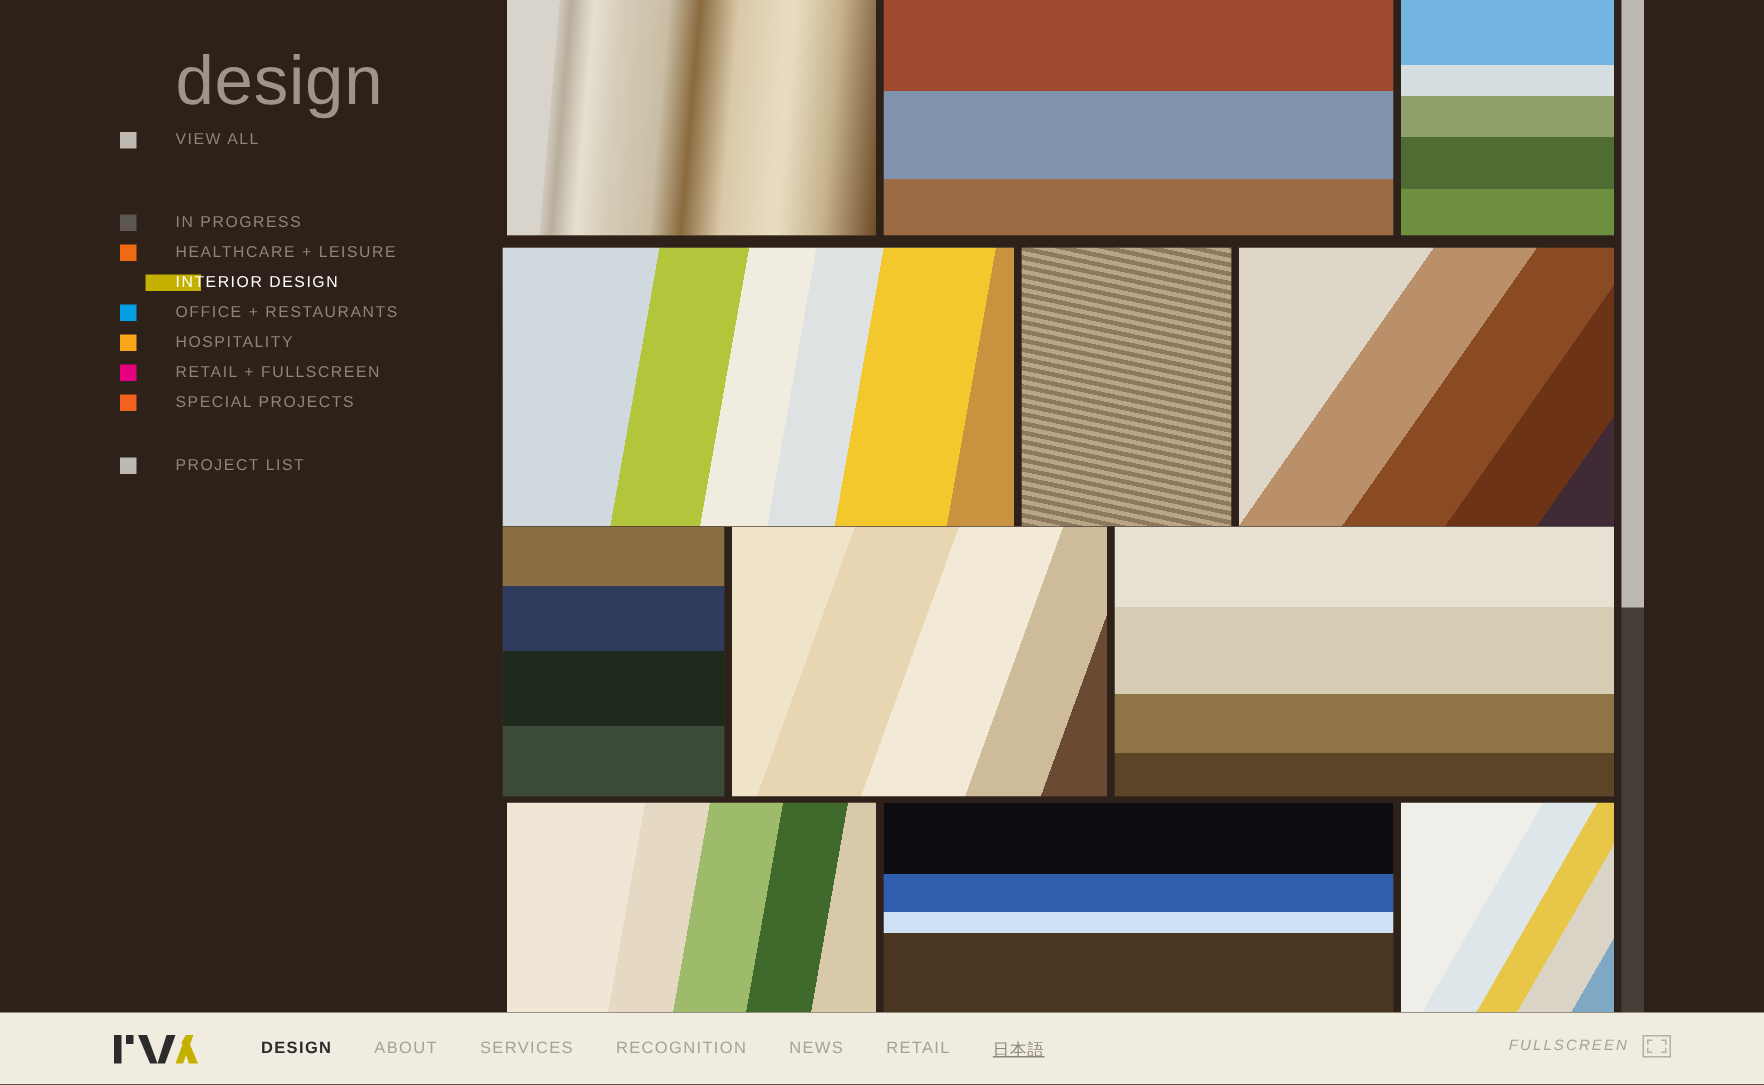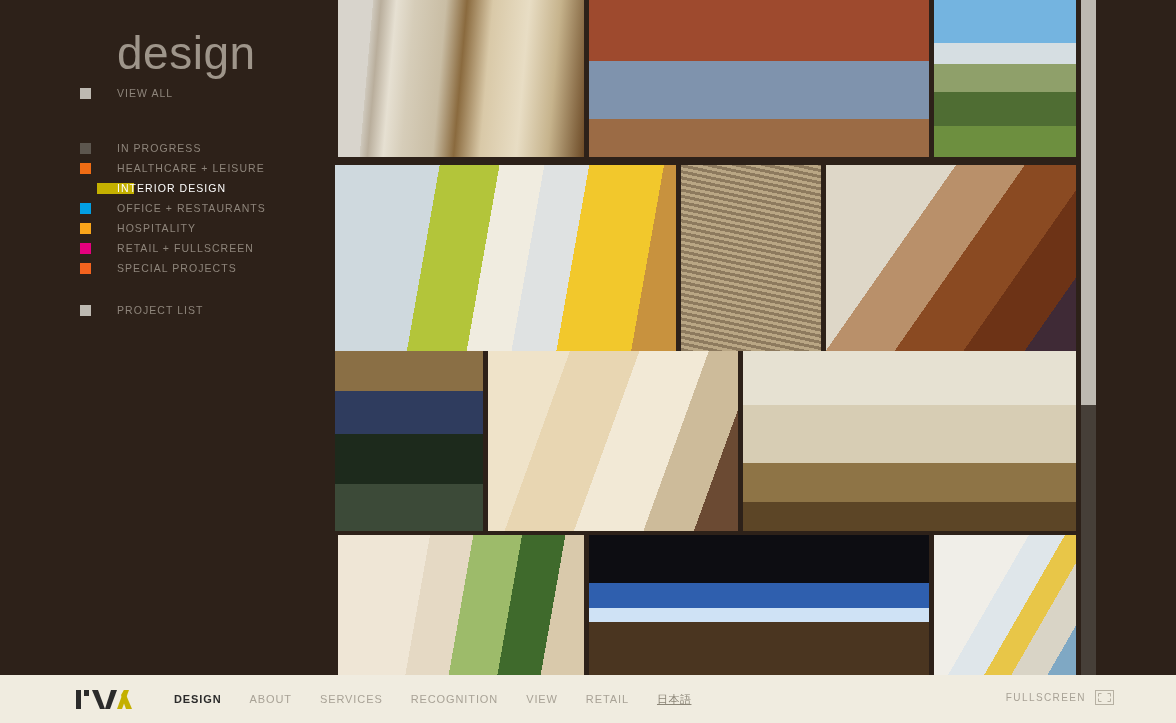--- a/index.html
+++ b/index.html
@@ -176,20 +176,21 @@
 
   #fullscreen-control {
     position: absolute;
     right: 62px;
     top: 0;
     height: 44px;
     display: flex;
     align-items: center;
     gap: 9px;
     cursor: pointer;
+    font-style: italic;
   }
   #fullscreen-label {
     font-size: 10px;
     letter-spacing: 1.4px;
     color: #a8a296;
     font-family: "Liberation Sans", sans-serif;
   }
   #fullscreen-icon {
     width: 19px;
     height: 15px;
@@ -314,21 +315,21 @@
         <polygon id="logo-a1" points="41,20 48,1 53,1 46,20" fill="#c4b000"></polygon>
         <polygon id="logo-a2" points="48,1 56,20 50,20 45,6" fill="#c4b000"></polygon>
       </svg>
     </div>
 
     <div id="main-nav">
       <span class="main-nav-item active">DESIGN</span>
       <span class="main-nav-item">ABOUT</span>
       <span class="main-nav-item">SERVICES</span>
       <span class="main-nav-item">RECOGNITION</span>
-      <span class="main-nav-item">VIEW</span>
+      <span class="main-nav-item">NEWS</span>
       <span class="main-nav-item">RETAIL</span>
       <span class="main-nav-item lang">日本語</span>
     </div>
 
     <div id="fullscreen-control">
       <span id="fullscreen-label">FULLSCREEN</span>
       <span id="fullscreen-icon">
         <svg width="17" height="13" viewBox="0 0 17 13" style="display:block">
           <g stroke="#b6b0a2" stroke-width="1" fill="none">
             <path d="M2.5 5.5 L2.5 2.5 L5.5 2.5"></path>

